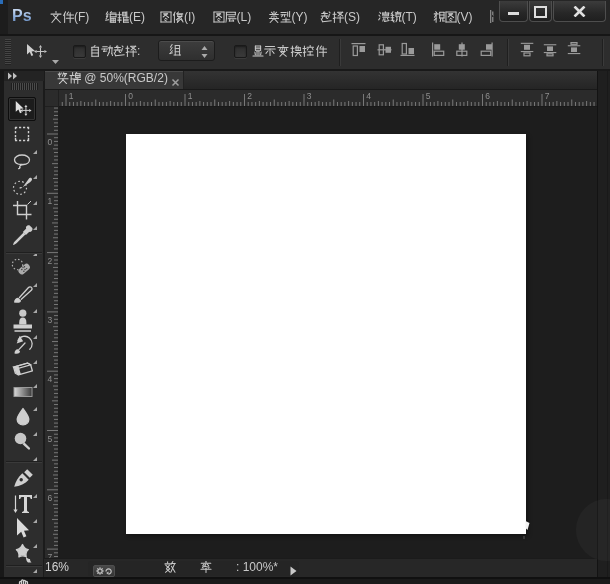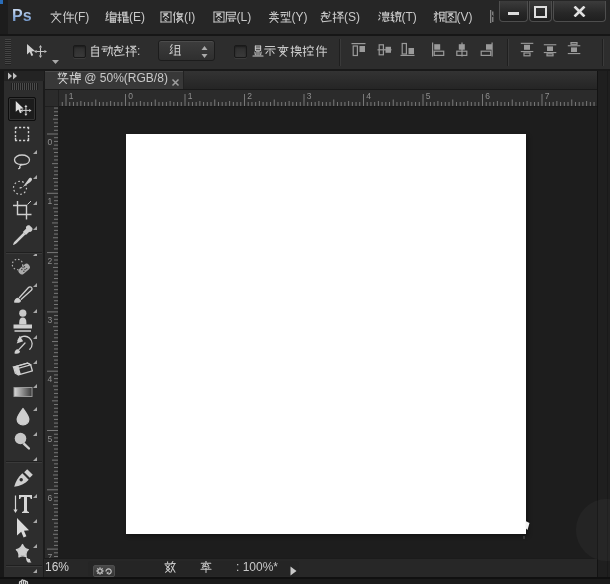--- a/index.html
+++ b/index.html
@@ -677,21 +677,21 @@
         <polyline points="60,4 66,10" fill="none" stroke="#c9c9c9" stroke-width="8.5" stroke-linecap="round"></polyline>
         <polyline points="54,14 92,14" fill="none" stroke="#c9c9c9" stroke-width="8.5" stroke-linecap="round"></polyline>
         <polyline points="54,14 54,44" fill="none" stroke="#c9c9c9" stroke-width="8.5" stroke-linecap="round"></polyline>
         <polyline points="92,14 92,44" fill="none" stroke="#c9c9c9" stroke-width="8.5" stroke-linecap="round"></polyline>
         <polyline points="54,29 92,29" fill="none" stroke="#c9c9c9" stroke-width="8.5" stroke-linecap="round"></polyline>
         <polyline points="54,44 92,44" fill="none" stroke="#c9c9c9" stroke-width="8.5" stroke-linecap="round"></polyline>
         <polyline points="62,44 58,58" fill="none" stroke="#c9c9c9" stroke-width="8.5" stroke-linecap="round"></polyline>
         <polyline points="40,62 98,62" fill="none" stroke="#c9c9c9" stroke-width="8.5" stroke-linecap="round"></polyline>
         <polyline points="73,44 73,96" fill="none" stroke="#c9c9c9" stroke-width="8.5" stroke-linecap="round"></polyline>
       </svg>
-      <span style="font:400 12px/1 'Liberation Sans',sans-serif;color:#c9c9c9;white-space:pre"> @ 50%(RGB/8)</span>
+      <span style="font:400 12px/1 'Liberation Sans',sans-serif;color:#c9c9c9;white-space:pre"> @ 50%(RGB/2)</span>
     </div>
   </div>
 <div style="position:absolute;left:171px;top:73px"><svg width="9" height="9" viewBox="0 0 9 9">
       <path d="M1.5 1.5 L7.5 7.5 M7.5 1.5 L1.5 7.5" stroke="#9f9f9f" stroke-width="1.5"></path>
     </svg></div>
 <div style="position:absolute;left:45px;top:89.5px;width:552px;height:16px">
     <svg width="552" height="16" viewBox="0 0 552 16" style="display:block">
       <rect width="552" height="16" fill="#2b2b2b"></rect>
       <path stroke="#787878" stroke-width="1" d="M9.84 16 L9.84 12.00 M13.56 16 L13.56 12.00 M17.28 16 L17.28 12.00 M21.00 16 L21.00 4.00 M24.72 16 L24.72 12.00 M28.44 16 L28.44 12.00 M32.16 16 L32.16 12.00 M35.88 16 L35.88 11.00 M39.59 16 L39.59 12.00 M43.31 16 L43.31 12.00 M47.03 16 L47.03 12.00 M50.75 16 L50.75 9.50 M54.47 16 L54.47 12.00 M58.19 16 L58.19 12.00 M61.91 16 L61.91 12.00 M65.62 16 L65.62 11.00 M69.34 16 L69.34 12.00 M73.06 16 L73.06 12.00 M76.78 16 L76.78 12.00 M80.50 16 L80.50 4.00 M84.22 16 L84.22 12.00 M87.94 16 L87.94 12.00 M91.66 16 L91.66 12.00 M95.38 16 L95.38 11.00 M99.09 16 L99.09 12.00 M102.81 16 L102.81 12.00 M106.53 16 L106.53 12.00 M110.25 16 L110.25 9.50 M113.97 16 L113.97 12.00 M117.69 16 L117.69 12.00 M121.41 16 L121.41 12.00 M125.12 16 L125.12 11.00 M128.84 16 L128.84 12.00 M132.56 16 L132.56 12.00 M136.28 16 L136.28 12.00 M140.00 16 L140.00 4.00 M143.72 16 L143.72 12.00 M147.44 16 L147.44 12.00 M151.16 16 L151.16 12.00 M154.88 16 L154.88 11.00 M158.59 16 L158.59 12.00 M162.31 16 L162.31 12.00 M166.03 16 L166.03 12.00 M169.75 16 L169.75 9.50 M173.47 16 L173.47 12.00 M177.19 16 L177.19 12.00 M180.91 16 L180.91 12.00 M184.62 16 L184.62 11.00 M188.34 16 L188.34 12.00 M192.06 16 L192.06 12.00 M195.78 16 L195.78 12.00 M199.50 16 L199.50 4.00 M203.22 16 L203.22 12.00 M206.94 16 L206.94 12.00 M210.66 16 L210.66 12.00 M214.38 16 L214.38 11.00 M218.09 16 L218.09 12.00 M221.81 16 L221.81 12.00 M225.53 16 L225.53 12.00 M229.25 16 L229.25 9.50 M232.97 16 L232.97 12.00 M236.69 16 L236.69 12.00 M240.41 16 L240.41 12.00 M244.12 16 L244.12 11.00 M247.84 16 L247.84 12.00 M251.56 16 L251.56 12.00 M255.28 16 L255.28 12.00 M259.00 16 L259.00 4.00 M262.72 16 L262.72 12.00 M266.44 16 L266.44 12.00 M270.16 16 L270.16 12.00 M273.88 16 L273.88 11.00 M277.59 16 L277.59 12.00 M281.31 16 L281.31 12.00 M285.03 16 L285.03 12.00 M288.75 16 L288.75 9.50 M292.47 16 L292.47 12.00 M296.19 16 L296.19 12.00 M299.91 16 L299.91 12.00 M303.62 16 L303.62 11.00 M307.34 16 L307.34 12.00 M311.06 16 L311.06 12.00 M314.78 16 L314.78 12.00 M318.50 16 L318.50 4.00 M322.22 16 L322.22 12.00 M325.94 16 L325.94 12.00 M329.66 16 L329.66 12.00 M333.38 16 L333.38 11.00 M337.09 16 L337.09 12.00 M340.81 16 L340.81 12.00 M344.53 16 L344.53 12.00 M348.25 16 L348.25 9.50 M351.97 16 L351.97 12.00 M355.69 16 L355.69 12.00 M359.41 16 L359.41 12.00 M363.12 16 L363.12 11.00 M366.84 16 L366.84 12.00 M370.56 16 L370.56 12.00 M374.28 16 L374.28 12.00 M378.00 16 L378.00 4.00 M381.72 16 L381.72 12.00 M385.44 16 L385.44 12.00 M389.16 16 L389.16 12.00 M392.88 16 L392.88 11.00 M396.59 16 L396.59 12.00 M400.31 16 L400.31 12.00 M404.03 16 L404.03 12.00 M407.75 16 L407.75 9.50 M411.47 16 L411.47 12.00 M415.19 16 L415.19 12.00 M418.91 16 L418.91 12.00 M422.62 16 L422.62 11.00 M426.34 16 L426.34 12.00 M430.06 16 L430.06 12.00 M433.78 16 L433.78 12.00 M437.50 16 L437.50 4.00 M441.22 16 L441.22 12.00 M444.94 16 L444.94 12.00 M448.66 16 L448.66 12.00 M452.38 16 L452.38 11.00 M456.09 16 L456.09 12.00 M459.81 16 L459.81 12.00 M463.53 16 L463.53 12.00 M467.25 16 L467.25 9.50 M470.97 16 L470.97 12.00 M474.69 16 L474.69 12.00 M478.41 16 L478.41 12.00 M482.12 16 L482.12 11.00 M485.84 16 L485.84 12.00 M489.56 16 L489.56 12.00 M493.28 16 L493.28 12.00 M497.00 16 L497.00 4.00 M500.72 16 L500.72 12.00 M504.44 16 L504.44 12.00 M508.16 16 L508.16 12.00 M511.88 16 L511.88 11.00 M515.59 16 L515.59 12.00 M519.31 16 L519.31 12.00 M523.03 16 L523.03 12.00 M526.75 16 L526.75 9.50 M530.47 16 L530.47 12.00 M534.19 16 L534.19 12.00 M537.91 16 L537.91 12.00 M541.62 16 L541.62 11.00 M545.34 16 L545.34 12.00 M549.06 16 L549.06 12.00"></path>
       <text x="23.8" y="8.5" font-family="Liberation Sans" font-size="8.5" fill="#8f8f8f">1</text>

